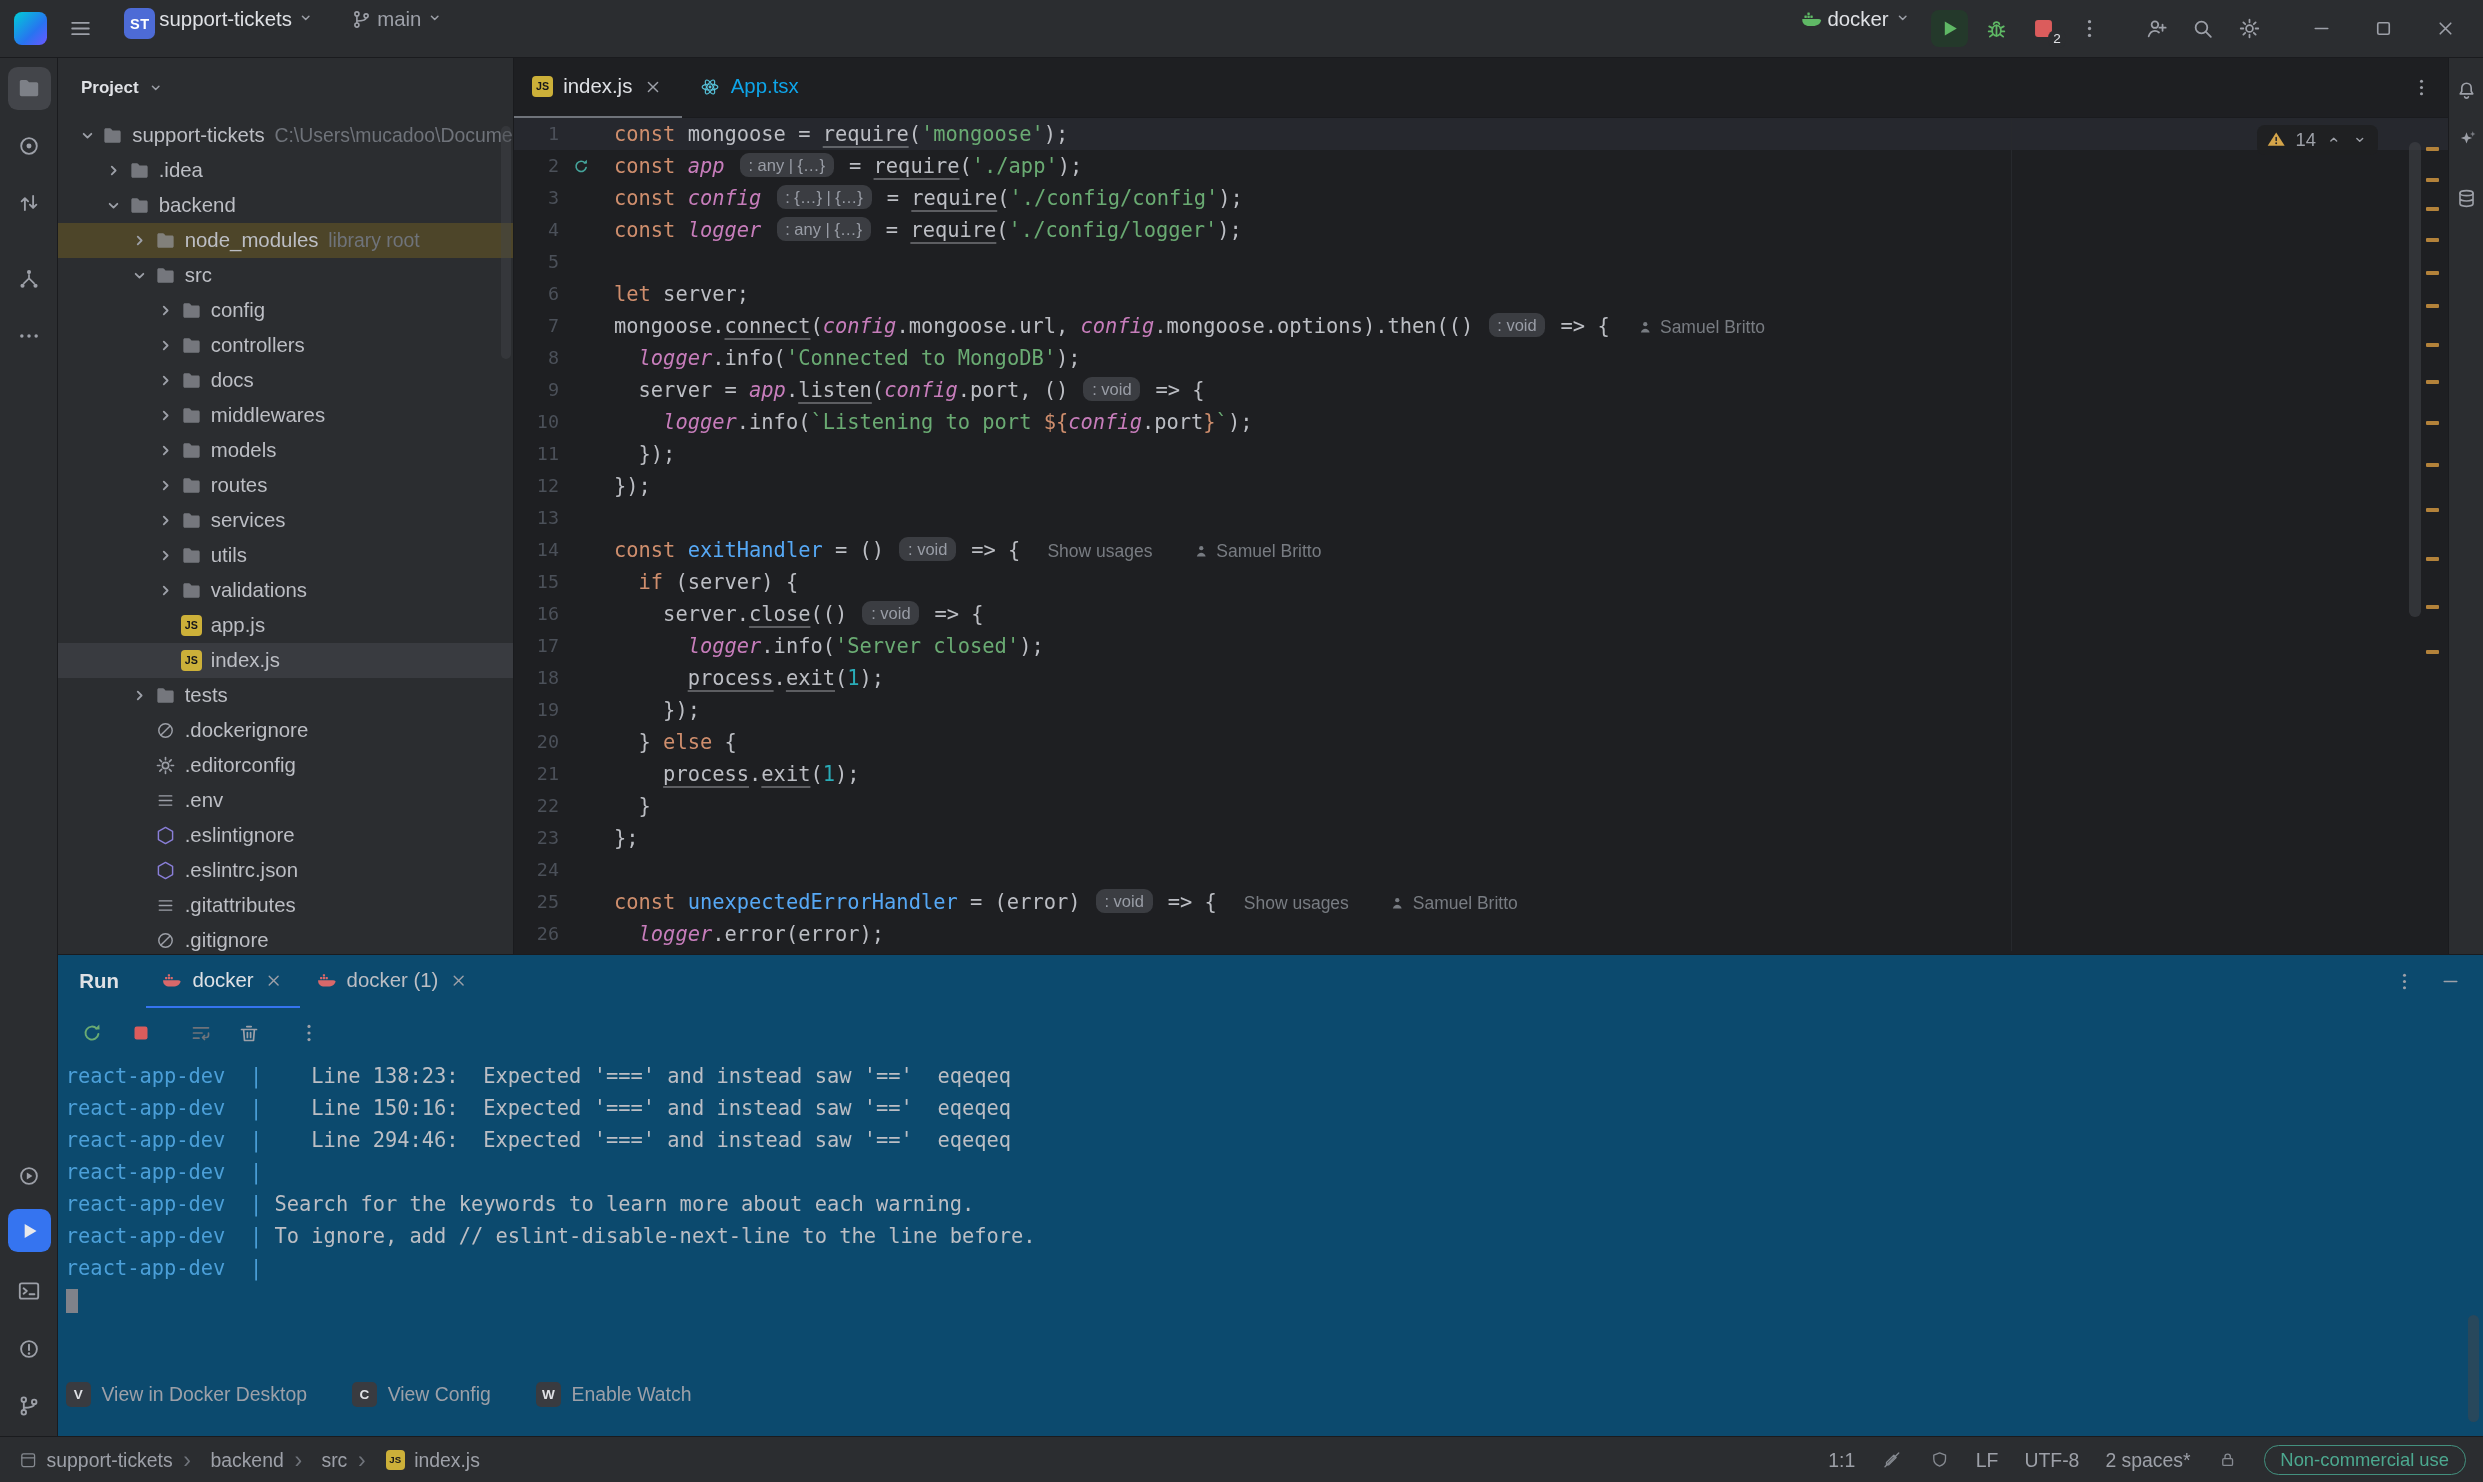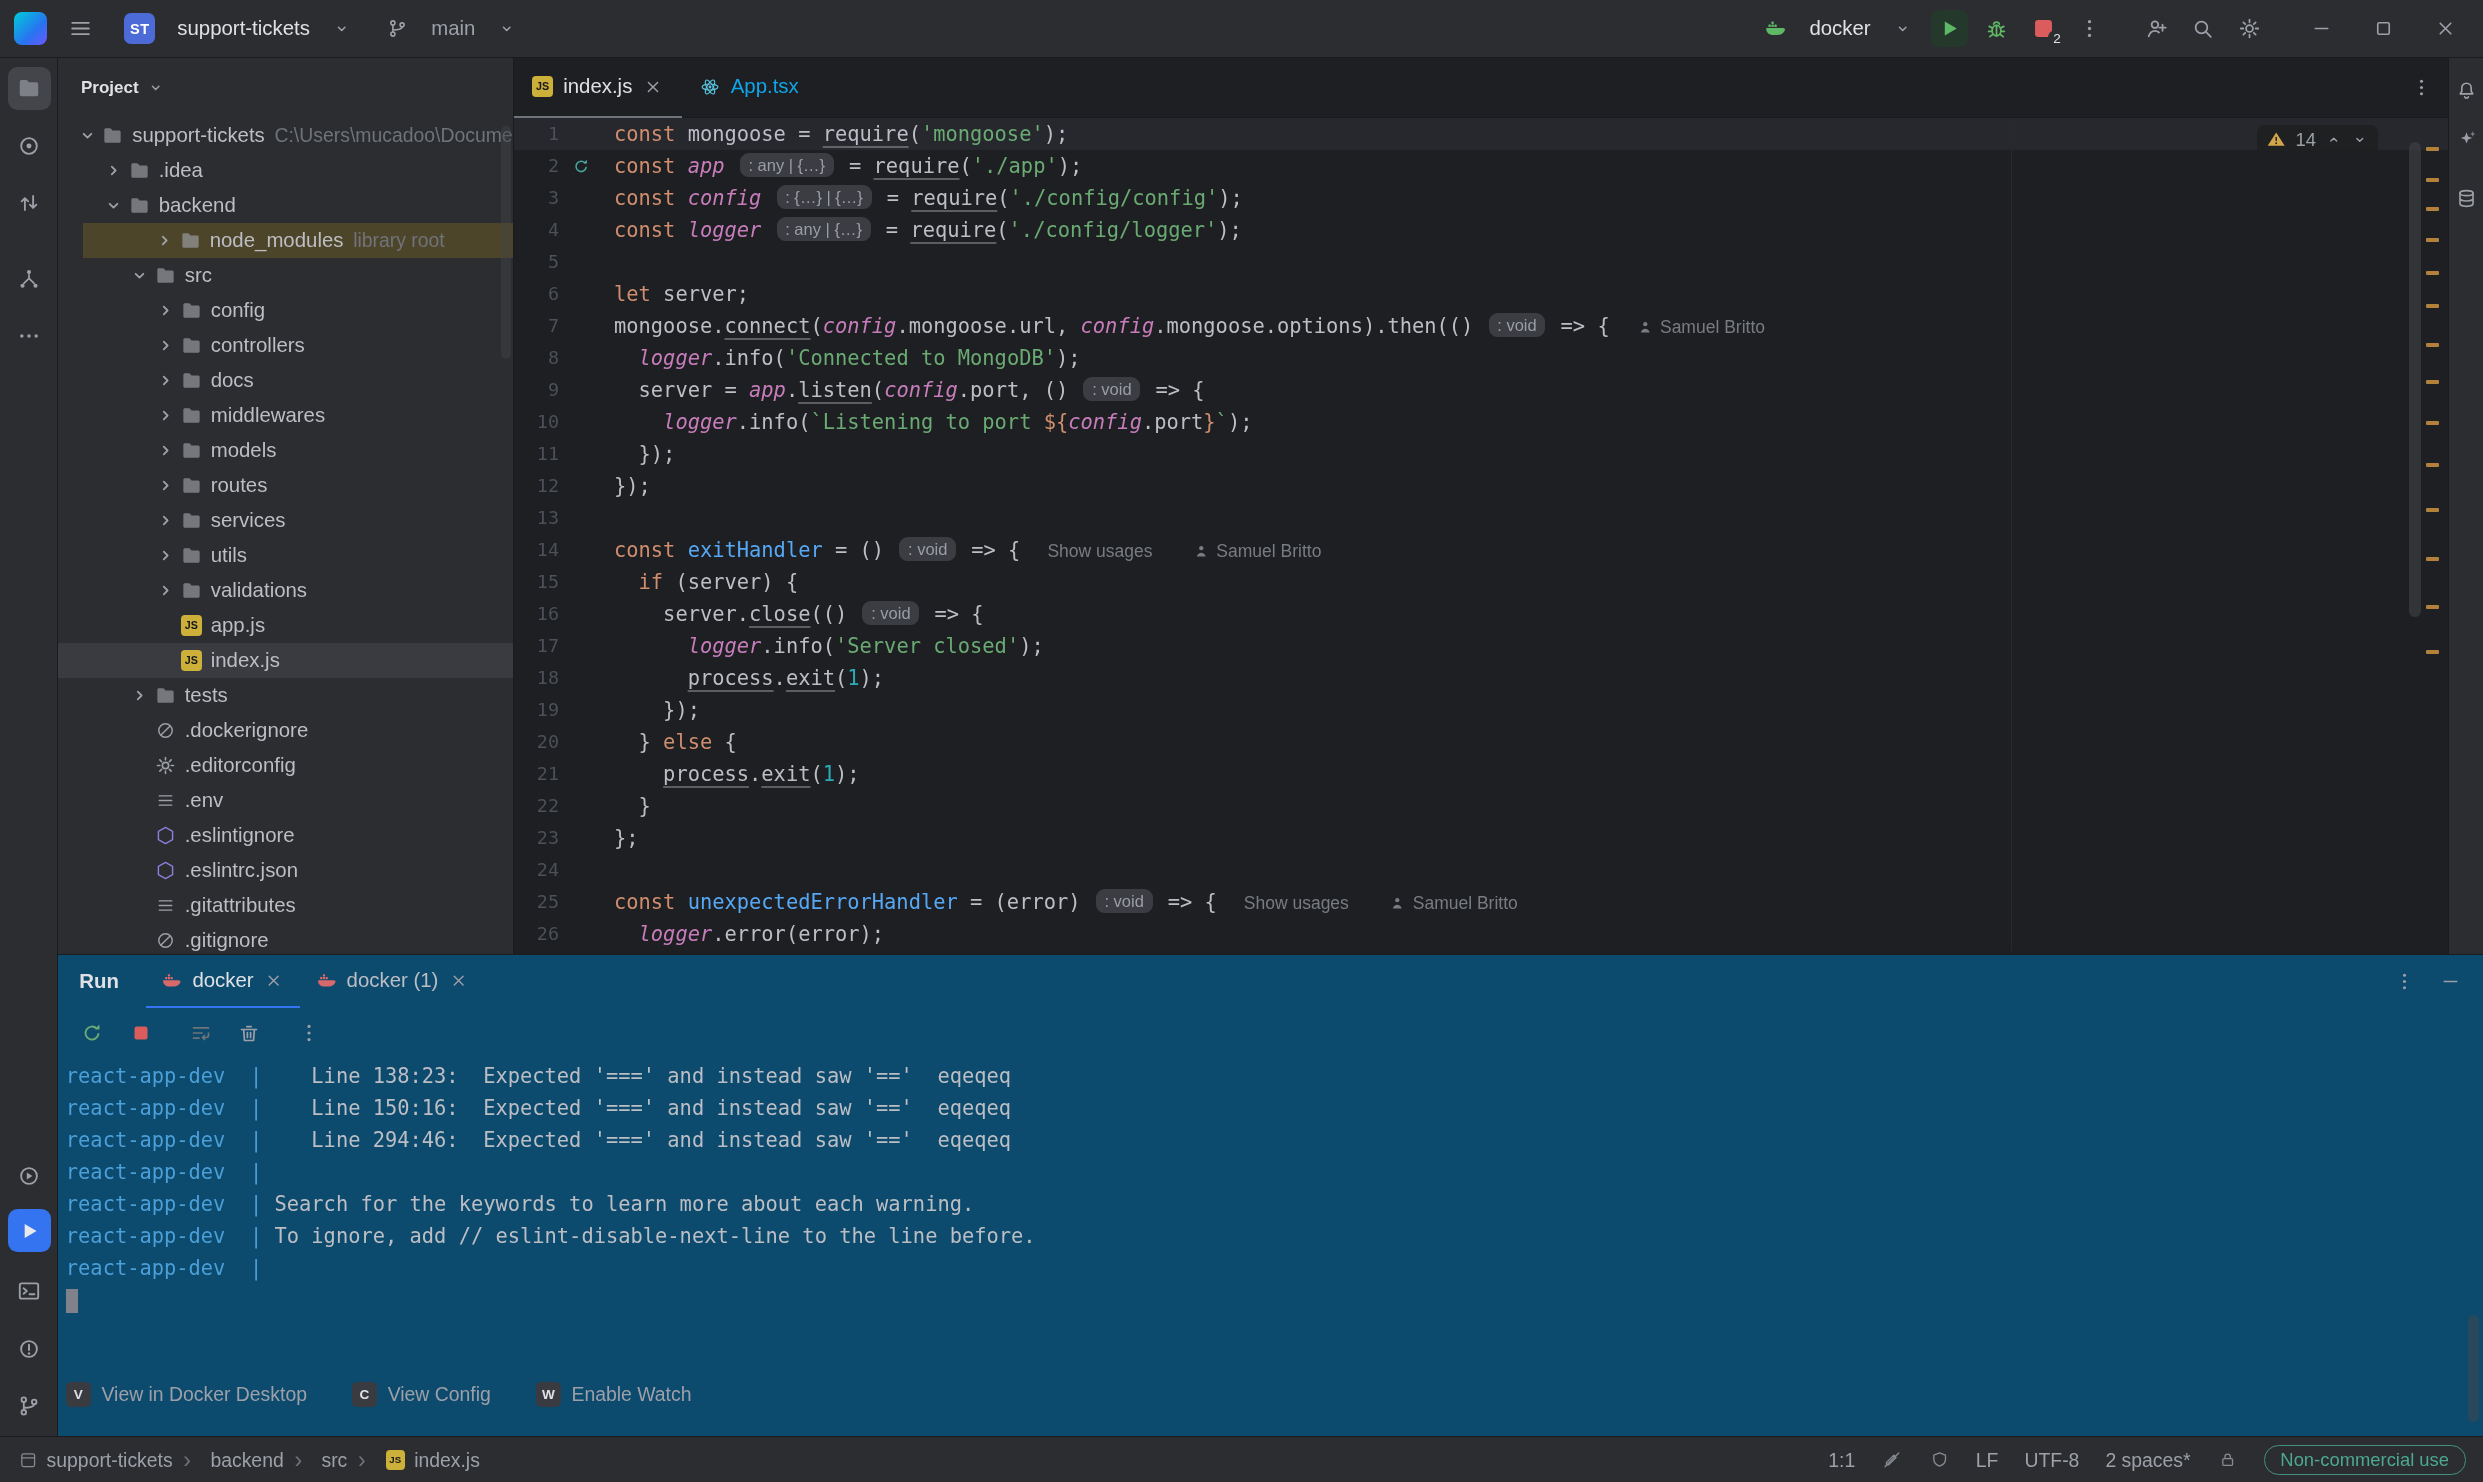--- a/index.html
+++ b/index.html
@@ -9,21 +9,21 @@
   svg{display:block}
   .icw{display:inline-flex;align-items:center;justify-content:center;flex:none}
 
   
   #titlebar{position:absolute;left:0;top:0;width:2483px;height:58px;background:#2b2d30;
             border-bottom:1px solid #1a1b1e;display:flex;align-items:center;padding:0 13.6px}
   .tb-left{display:flex;align-items:center;gap:15.5px}
   #logo{width:33px;height:33px;border-radius:7.8px;background:linear-gradient(135deg,#00cdd7,#2774f0 60%,#6b57ff)}
   .tbtn{width:37px;height:37px;border-radius:7.8px;display:flex;align-items:center;justify-content:center}
   .tbtn .icw{width:25px;height:25px}
-  .widget{display:flex;align-items:center;gap:22px;padding:0 9.7px;height:41px;border-radius:7.8px;color:#dfe1e5;font-size:20.4px}
+  .widget{display:flex;gap:4px;padding:0 9.7px;height:41px;border-radius:7.8px;color:#dfe1e5;font-size:20.4px}
   .widget .chev{width:19.4px;height:19.4px}
   #stBadge{width:31px;height:31px;border-radius:6.8px;background:#4d6bd6;color:#fff;font-weight:700;
            font-size:14.6px;display:flex;align-items:center;justify-content:center;letter-spacing:0.5px}
   .dim{color:#9da0a8}
   .tb-right{margin-left:auto;display:flex;align-items:center;gap:9.7px}
   #runBtn{background:#24392b}
   .stopwrap{position:relative;width:29px;height:29px}
   .stopwrap .icw{width:29px;height:29px}
   .cntbadge{position:absolute;right:-7.8px;bottom:-4.9px;background:#2b2d30;border-radius:7.8px;
             color:#dfe1e5;font-size:13.6px;line-height:17.5px;padding:0 4.9px}
@@ -450,21 +450,21 @@
               </g>
             </svg>
           </span>
           <span class="ticon icw">
             <svg viewBox="0 0 24 24" width="100%" height="100%" xmlns="http://www.w3.org/2000/svg">
               <path d="M3.5 6.1c0-.9.7-1.6 1.6-1.6h4.2c.5 0 .9.2 1.2.5L12 6.7h6.9c.9 0 1.6.7 1.6 1.6v9.6c0 .9-.7 1.6-1.6 1.6H5.1c-.9 0-1.6-.7-1.6-1.6V6.1z" fill="#9da0a8" opacity=".65"></path>
             </svg>
           </span>
           <span>backend</span>
         </div>
-        <div class="tree-row lib" style="padding-left: 70px; margin-left: 25px;">
+        <div class="tree-row lib" style="padding-left: 70px;">
           <span class="chevbox icw">
             <svg viewBox="0 0 24 24" width="100%" height="100%" xmlns="http://www.w3.org/2000/svg">
               <g fill="none" stroke="#9da0a8" stroke-width="1.9" stroke-linecap="round" stroke-linejoin="round">
                 <path d="M10.2 8l4 4-4 4"></path>
               </g>
             </svg>
           </span>
           <span class="ticon icw">
             <svg viewBox="0 0 24 24" width="100%" height="100%" xmlns="http://www.w3.org/2000/svg">
               <path d="M3.5 6.1c0-.9.7-1.6 1.6-1.6h4.2c.5 0 .9.2 1.2.5L12 6.7h6.9c.9 0 1.6.7 1.6 1.6v9.6c0 .9-.7 1.6-1.6 1.6H5.1c-.9 0-1.6-.7-1.6-1.6V6.1z" fill="#9da0a8" opacity=".65"></path>

